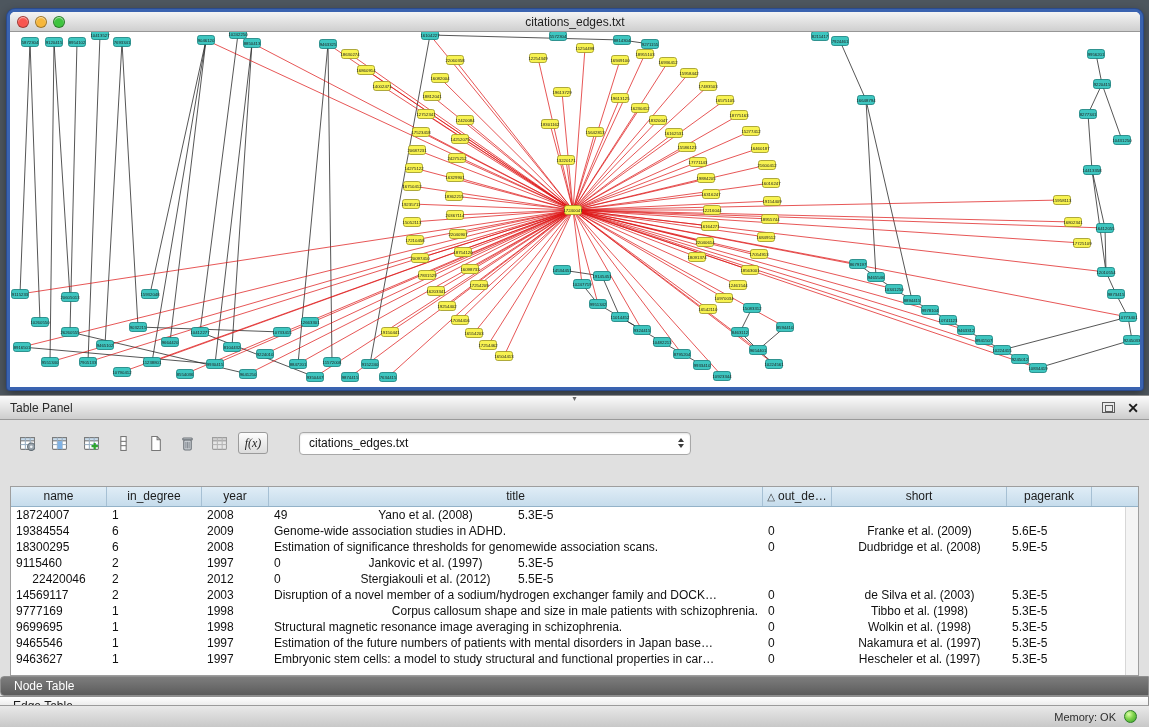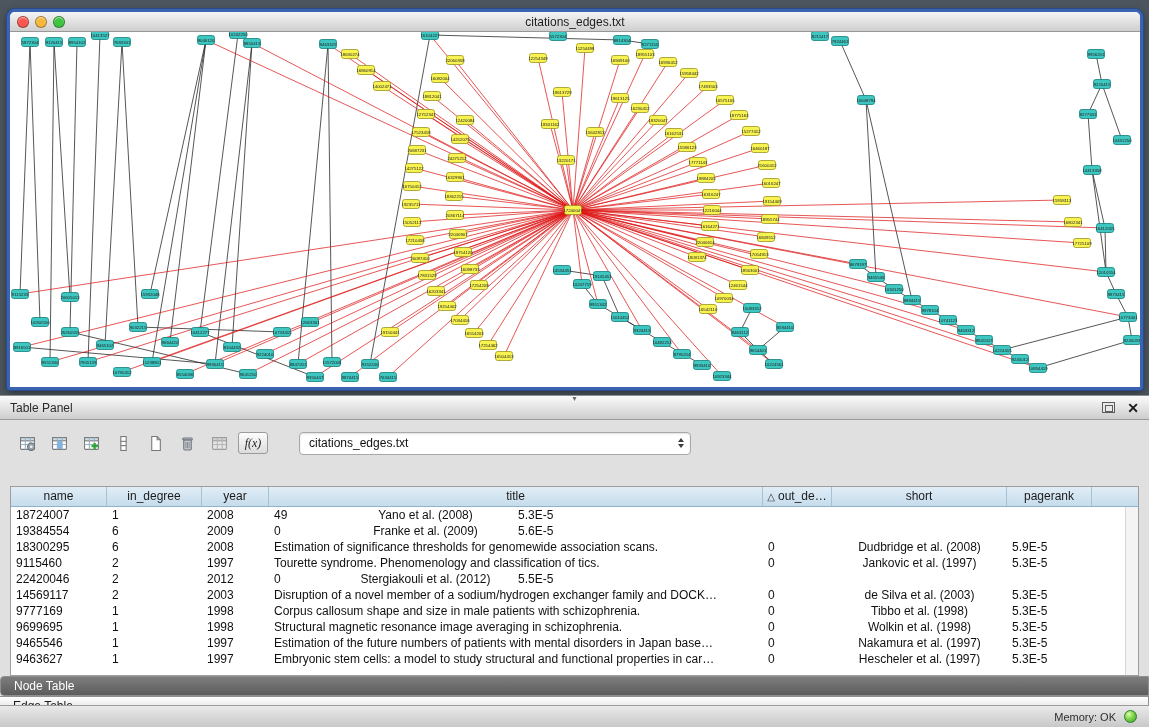--- a/index.html
+++ b/index.html
@@ -988,64 +988,64 @@
             <div class="td" style="width:95px;text-align:left">1</div>
             <div class="td" style="width:67px;text-align:left">2008</div>
             <div class="td" style="width:69px;text-align:left">49</div>
             <div class="td" style="width:175px;text-align:center">Yano et al. (2008)</div>
             <div class="td" style="width:85px;text-align:left">5.3E-5</div>
           </div>
           <div class="tr">
             <div class="td" style="width:96px;text-align:left">19384554</div>
             <div class="td" style="width:95px;text-align:left">6</div>
             <div class="td" style="width:67px;text-align:left">2009</div>
+            <div class="td" style="width:494px;text-align:left">Genome-wide association studies in ADHD.</div>
             <div class="td" style="width:69px;text-align:left">0</div>
             <div class="td" style="width:175px;text-align:center">Franke et al. (2009)</div>
             <div class="td" style="width:85px;text-align:left">5.6E-5</div>
           </div>
           <div class="tr">
             <div class="td" style="width:96px;text-align:left">18300295</div>
             <div class="td" style="width:95px;text-align:left">6</div>
             <div class="td" style="width:67px;text-align:left">2008</div>
             <div class="td" style="width:494px;text-align:left">Estimation of significance thresholds for genomewide association scans.</div>
             <div class="td" style="width:69px;text-align:left">0</div>
             <div class="td" style="width:175px;text-align:center">Dudbridge et al. (2008)</div>
             <div class="td" style="width:85px;text-align:left">5.9E-5</div>
           </div>
           <div class="tr">
             <div class="td" style="width:96px;text-align:left">9115460</div>
             <div class="td" style="width:95px;text-align:left">2</div>
             <div class="td" style="width:67px;text-align:left">1997</div>
-            <div class="td" style="width:494px;text-align:left">Tourette syndrome. Phenomenology and classification of tics.</div>
             <div class="td" style="width:69px;text-align:left">0</div>
             <div class="td" style="width:175px;text-align:center">Jankovic et al. (1997)</div>
             <div class="td" style="width:85px;text-align:left">5.3E-5</div>
           </div>
           <div class="tr">
-            <div class="td" style="width:96px;text-align:left">22420046</div>
+            <div class="td" style="width:96px;text-align:center">22420046</div>
             <div class="td" style="width:95px;text-align:left">2</div>
             <div class="td" style="width:67px;text-align:left">2012</div>
             <div class="td" style="width:69px;text-align:left">0</div>
             <div class="td" style="width:175px;text-align:center">Stergiakouli et al. (2012)</div>
             <div class="td" style="width:85px;text-align:left">5.5E-5</div>
           </div>
           <div class="tr">
             <div class="td" style="width:96px;text-align:left">14569117</div>
             <div class="td" style="width:95px;text-align:left">2</div>
             <div class="td" style="width:67px;text-align:left">2003</div>
             <div class="td" style="width:494px;text-align:left">Disruption of a novel member of a sodium/hydrogen exchanger family and DOCK…</div>
             <div class="td" style="width:69px;text-align:left">0</div>
             <div class="td" style="width:175px;text-align:center">de Silva et al. (2003)</div>
             <div class="td" style="width:85px;text-align:left">5.3E-5</div>
           </div>
           <div class="tr">
             <div class="td" style="width:96px;text-align:left">9777169</div>
             <div class="td" style="width:95px;text-align:left">1</div>
             <div class="td" style="width:67px;text-align:left">1998</div>
-            <div class="td" style="width:494px;text-align:left">Corpus callosum shape and size in male patients with schizophrenia.</div>
+            <div class="td" style="width:494px;text-align:right">Corpus callosum shape and size in male patients with schizophrenia.</div>
             <div class="td" style="width:69px;text-align:left">0</div>
             <div class="td" style="width:175px;text-align:center">Tibbo et al. (1998)</div>
             <div class="td" style="width:85px;text-align:left">5.3E-5</div>
           </div>
           <div class="tr">
             <div class="td" style="width:96px;text-align:left">9699695</div>
             <div class="td" style="width:95px;text-align:left">1</div>
             <div class="td" style="width:67px;text-align:left">1998</div>
             <div class="td" style="width:494px;text-align:left">Structural magnetic resonance image averaging in schizophrenia.</div>
             <div class="td" style="width:69px;text-align:left">0</div>

